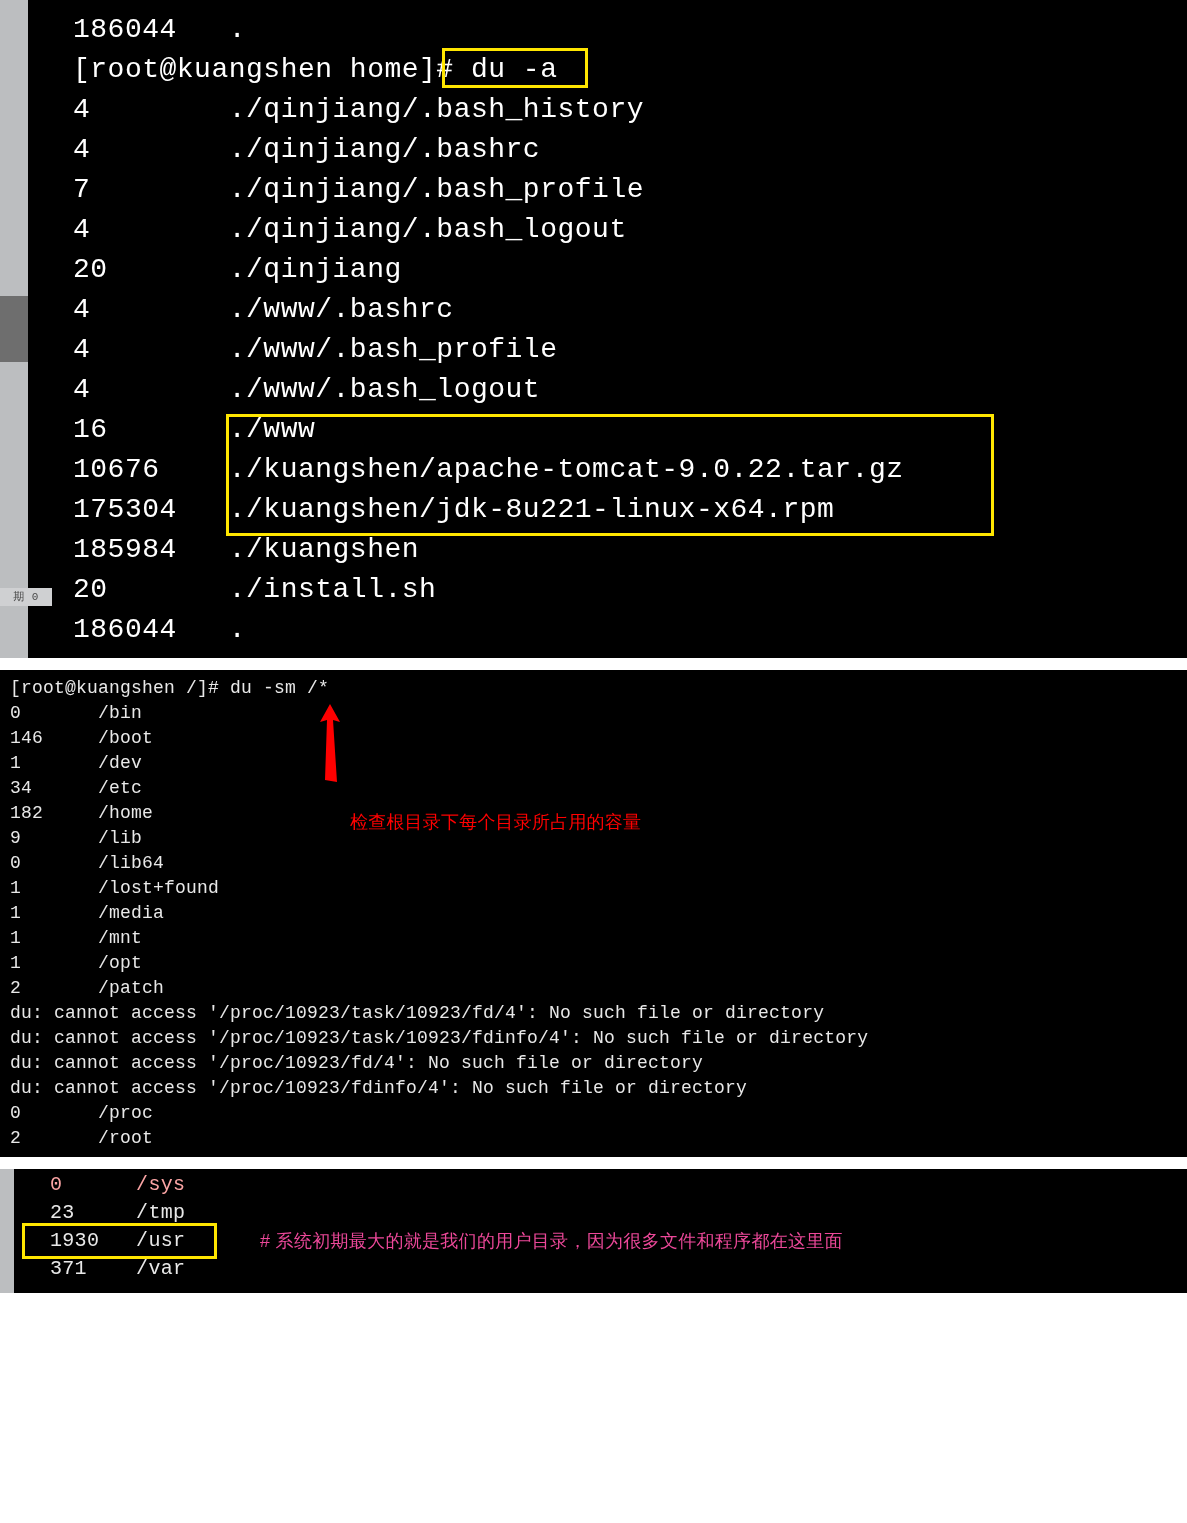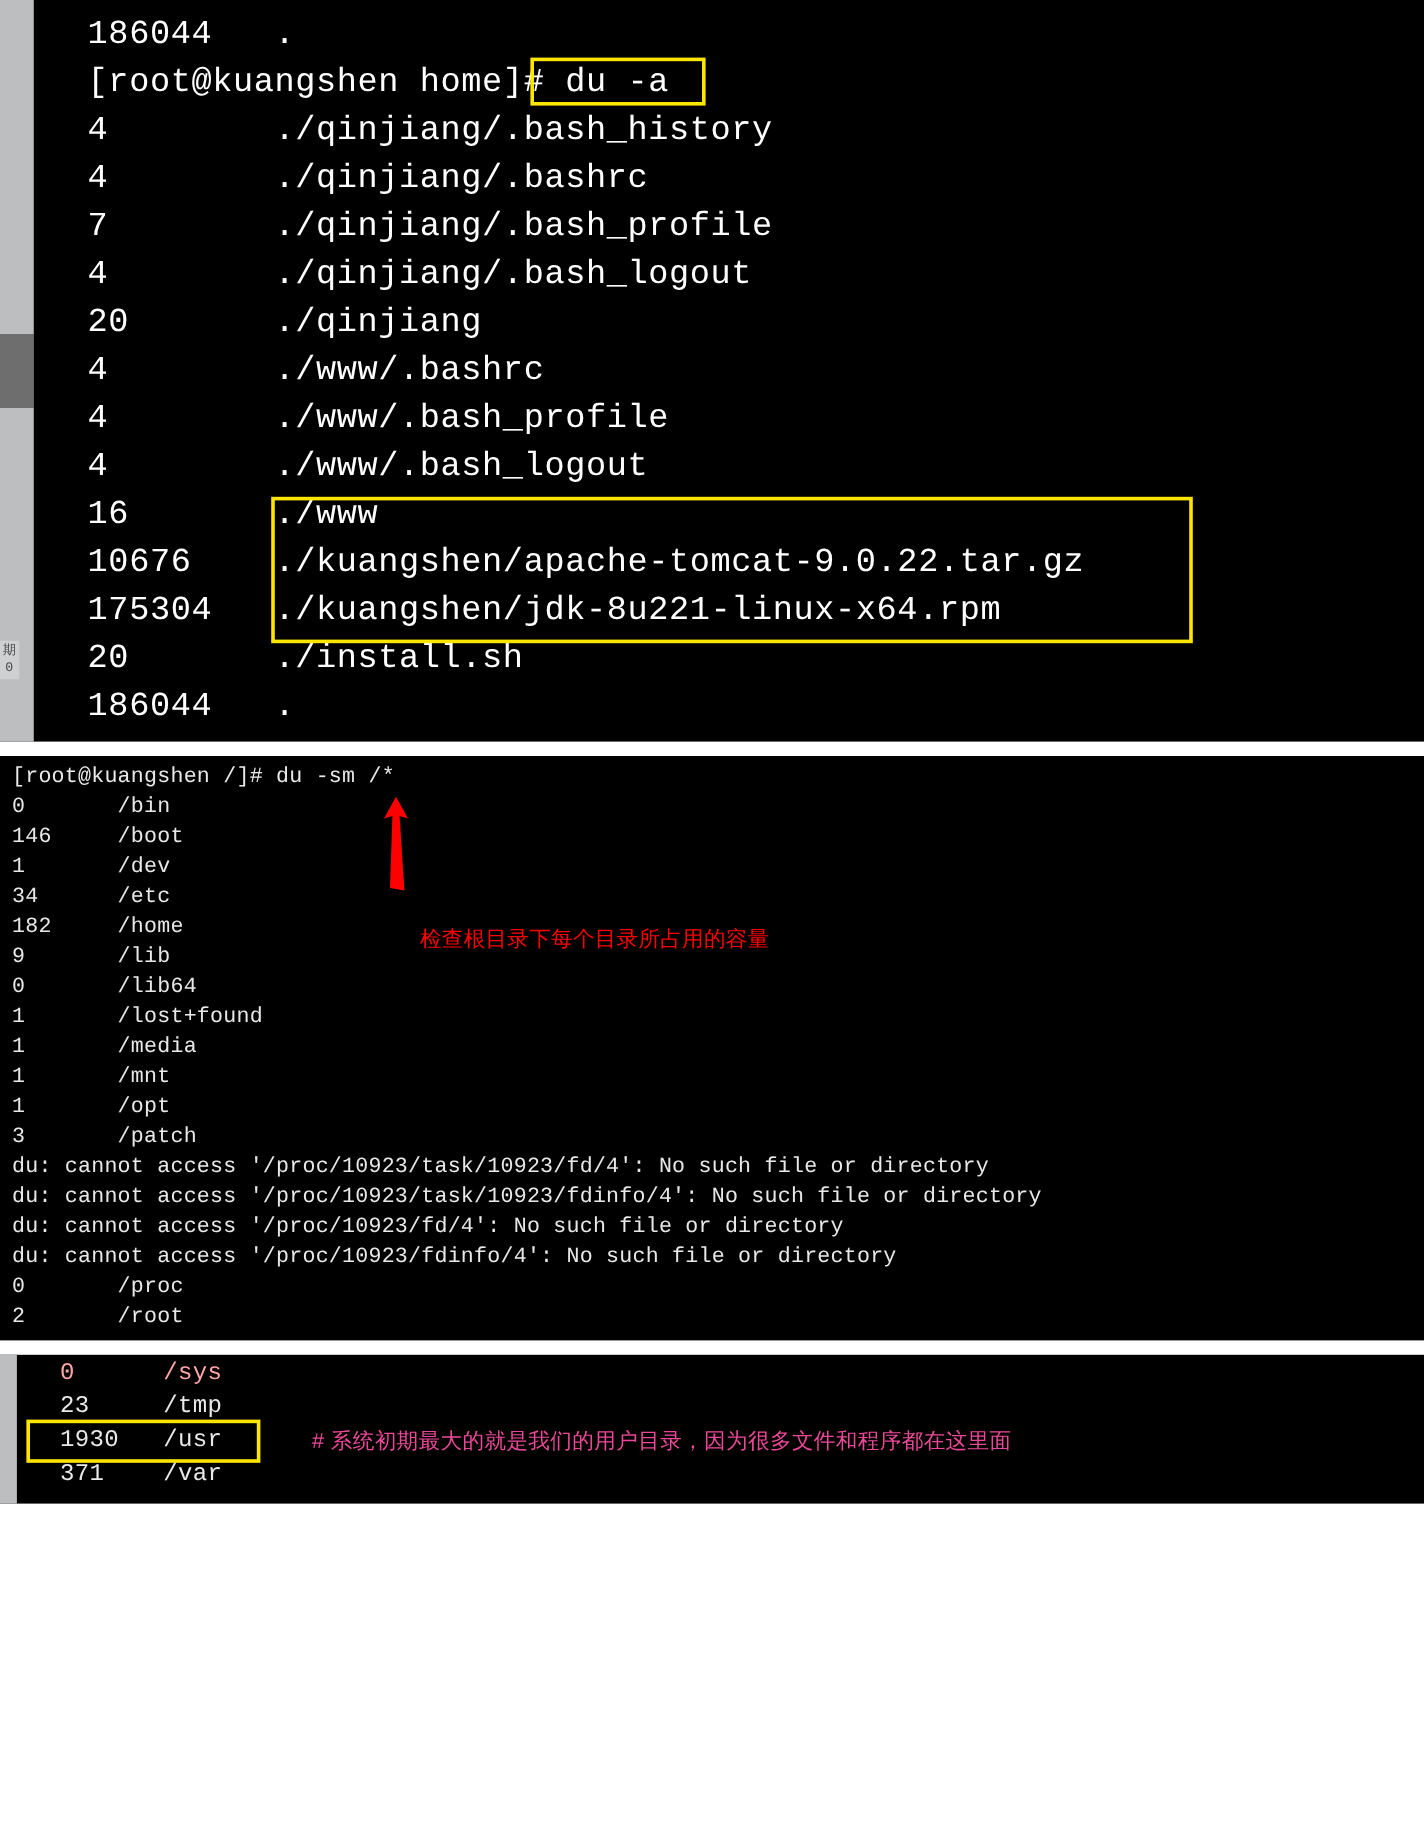--- a/index.html
+++ b/index.html
@@ -1,21 +1,21 @@
 <!DOCTYPE html>
 <html><head>
 <meta charset="utf-8">
 <style>
   * { margin:0; padding:0; box-sizing:border-box; }
   body { background:#fff; font-family:"Consolas","Courier New",monospace; width:1187px; }
   
   
   .sec1 { background:#000; color:#fff; position:relative; padding:10px 0 8px 45px; font-size:28px; line-height:40px; font-weight:500; letter-spacing:0.5px; border-left:28px solid #888; }
   .sec1 .scroll { position:absolute; left:-28px; top:0; bottom:0; width:28px; background:linear-gradient(to bottom,#bcbec0 0%,#bcbec0 45%,#6e6e6e 45%,#6e6e6e 55%,#bcbec0 55%,#bcbec0 100%); }
-  .sec1 .sidebits { position:absolute; left:-28px; bottom:52px; width:16px; font-size:11px; line-height:14px; color:#4a4a4a; text-align:center; background:#cfd0d2; padding:2px 0; }
+  .sec1 .sidebits { position:absolute; left:-28px; bottom:52px; width:52px; font-size:11px; line-height:14px; color:#4a4a4a; text-align:center; background:#cfd0d2; padding:2px 0; }
   .sec1 .row { white-space:pre; }
   .sec1 .hl1 { position:absolute; border:3px solid #ffe600; left:414px; top:48px; width:146px; height:40px; }
   .sec1 .hl2 { position:absolute; border:3px solid #ffe600; left:198px; top:414px; width:768px; height:122px; }
   .sec1 .hl2::before { content:""; position:absolute; left:0; top:38px; right:0; border-top:3px solid #ffe600; display:none; }
   
   
   .sec2 { background:#000; color:#e8e8e8; margin-top:12px; padding:6px 0 6px 10px; font-size:18px; line-height:25px; font-family:"Consolas","Courier New",monospace; position:relative; letter-spacing:0.2px; }
   .sec2 .row { white-space:pre; }
   .sec2 .arrow { position:absolute; left:315px; top:34px; width:30px; height:80px; pointer-events:none; }
   .sec2 .arrow svg { width:100%; height:100%; }
@@ -43,20 +43,21 @@
       <div class="row">4        ./qinjiang/.bashrc</div>
       <div class="row">7        ./qinjiang/.bash_profile</div>
       <div class="row">4        ./qinjiang/.bash_logout</div>
       <div class="row">20       ./qinjiang</div>
       <div class="row">4        ./www/.bashrc</div>
       <div class="row">4        ./www/.bash_profile</div>
       <div class="row">4        ./www/.bash_logout</div>
       <div class="row">16       ./www</div>
       <div class="row">10676    ./kuangshen/apache-tomcat-9.0.22.tar.gz</div>
       <div class="row">175304   ./kuangshen/jdk-8u221-linux-x64.rpm</div>
+      <div class="row">185984   ./kuangshen</div>
       <div class="row">20       ./install.sh</div>
       <div class="row">186044   .</div>
     </div>
   <div class="hl1"></div>
   <div class="hl2"></div>
 </div>
 
 <div class="sec2">
   <div class="row"><span>[root@kuangshen /]# </span><span>du -sm /*</span></div>
   <div id="s2rows">
@@ -64,21 +65,21 @@
       <div class="row">146     /boot</div>
       <div class="row">1       /dev</div>
       <div class="row">34      /etc</div>
       <div class="row">182     /home</div>
       <div class="row">9       /lib</div>
       <div class="row">0       /lib64</div>
       <div class="row">1       /lost+found</div>
       <div class="row">1       /media</div>
       <div class="row">1       /mnt</div>
       <div class="row">1       /opt</div>
-      <div class="row">3       /patch</div>
+      <div class="row">2       /patch</div>
     </div>
   <div id="s2errs">
       <div class="row">du: cannot access '/proc/10923/task/10923/fd/4': No such file or directory</div>
       <div class="row">du: cannot access '/proc/10923/task/10923/fdinfo/4': No such file or directory</div>
       <div class="row">du: cannot access '/proc/10923/fd/4': No such file or directory</div>
       <div class="row">du: cannot access '/proc/10923/fdinfo/4': No such file or directory</div>
     </div>
   <div id="s2rows2">
       <div class="row">0       /proc</div>
       <div class="row">2       /root</div>

